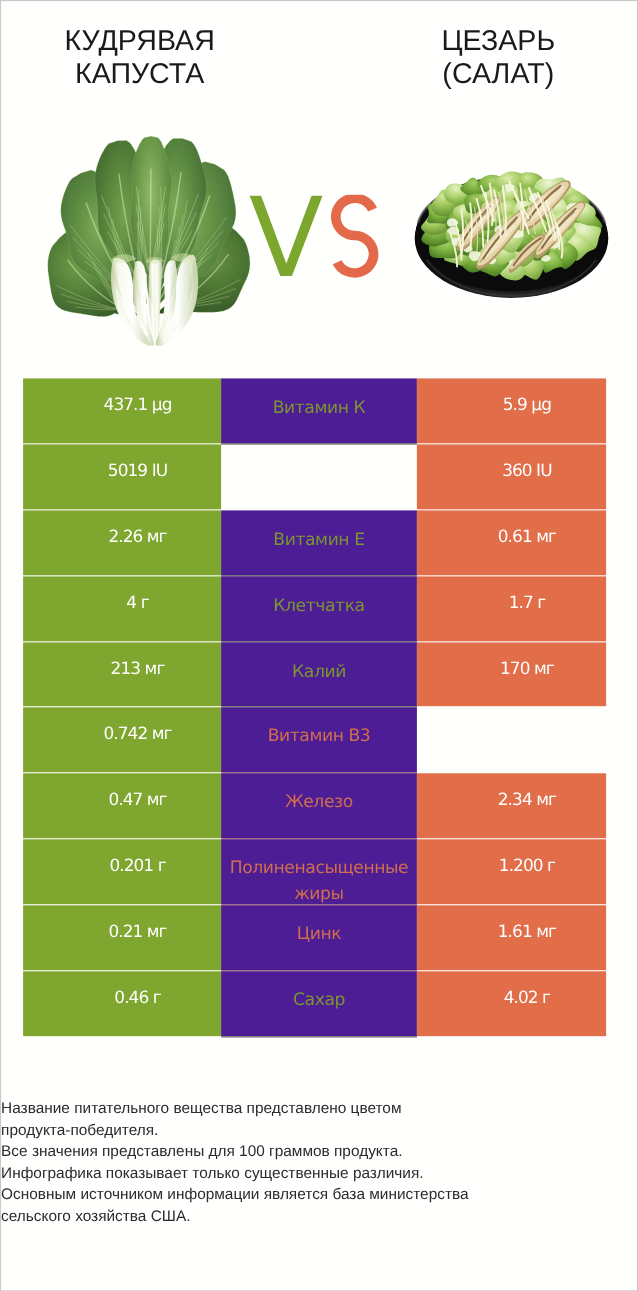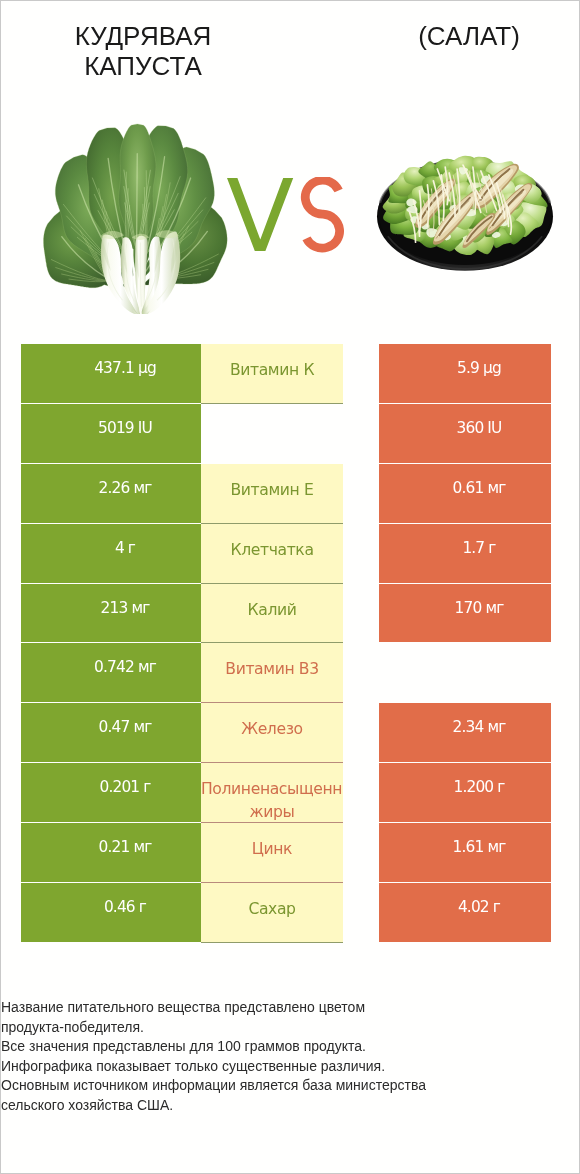--- a/index.html
+++ b/index.html
@@ -1,59 +1,60 @@
 <!DOCTYPE html>
 <html><head>
 <meta charset="utf-8">
 <style>
   html,body{margin:0;padding:0;background:#ffffff;}
   body{width:580px;height:1174px;font-family:"Liberation Sans",sans-serif;-webkit-font-smoothing:antialiased;}
   .page{position:relative;width:580px;height:1174px;border:1px solid #c9c9c9;background:#fffffe;overflow:hidden;box-sizing:border-box;}
 
   
-  .titles{position:absolute;left:16px;top:0px;width:512px;height:112px;padding-left:12px;}
+  .titles{position:absolute;left:0px;top:0px;width:512px;height:112px;padding-left:12px;}
   .title{position:absolute;top:21px;width:250px;text-align:center;font-size:26px;line-height:29.5px;color:#1a1a1a;font-weight:400;letter-spacing:0px;}
   .title.left{left:1px;}
   .title.right{left:327px;}
 
   
   .hero{position:absolute;left:0px;top:112px;width:580px;height:212px;}
   .veg-left{position:absolute;left:18px;top:9px;width:231px;height:192px;}
   .veg-right{position:absolute;left:375px;top:27px;width:178px;height:145px;}
   .vs{position:absolute;left:226px;top:64px;width:136px;height:96px;}
 
   
   .table{position:absolute;left:20px;top:343px;width:538px;}
   .row{position:relative;height:59.9px;}
   .cell{position:absolute;top:0;height:59.9px;display:block;
         font-size:15px;font-weight:700;overflow:hidden;text-align:center;box-sizing:border-box;line-height:22.5px;padding-left:28px;}
   .c-left,.c-right{font-family:"DejaVu Sans",sans-serif;font-size:15.4px;letter-spacing:-0.85px;font-weight:400;}
   .c-mid{font-family:"DejaVu Sans",sans-serif;font-size:15.6px;letter-spacing:-0.38px;font-weight:400;}
   .c-left{left:0;width:180px;color:#ffffff;background:#7fa62f;height:58.9px;padding-top:13px;}
-  .c-mid{left:180px;width:142px;background:#fef9c3;padding:15px 0 0;border-bottom:1px solid #c3c3c3;}
+  .c-mid{left:180px;width:178px;background:#4c1d95;padding:15px 0 0;border-bottom:1px solid #c3c3c3;}
   .c-right{left:358px;width:172px;color:#ffffff;background:#e16d49;height:58.9px;padding-top:13px;}
   .c-mid.win-green{border-color:#8f9c6a;color:#7b9630;}
   .c-mid.win-orange{border-color:#b98b7c;color:#d06e4d;}
 
   
   .footer{position:absolute;left:0px;top:997px;width:580px;
           font-size:14px;line-height:19.6px;color:#2b2b2b;font-weight:400;}
   .footer div{white-space:pre;}
 </style>
 </head>
 <body>
 
 <div class="page">
 
   <div class="titles">
     <div class="title left">
       <div>КУДРЯВАЯ</div>
       <div>КАПУСТА</div>
     </div>
     <div class="title right">
+      <div>ЦЕЗАРЬ</div>
       <div>(САЛАТ)</div>
     </div>
   </div>
 
   <div class="hero">
     <div class="veg-left" id="kale-holder">
 <svg viewBox="0 0 192 196" width="231" height="192">
   <defs>
     <radialGradient id="lfA" cx="36%" cy="40%" r="70%">
       <stop offset="0%" stop-color="#709e49"></stop>

